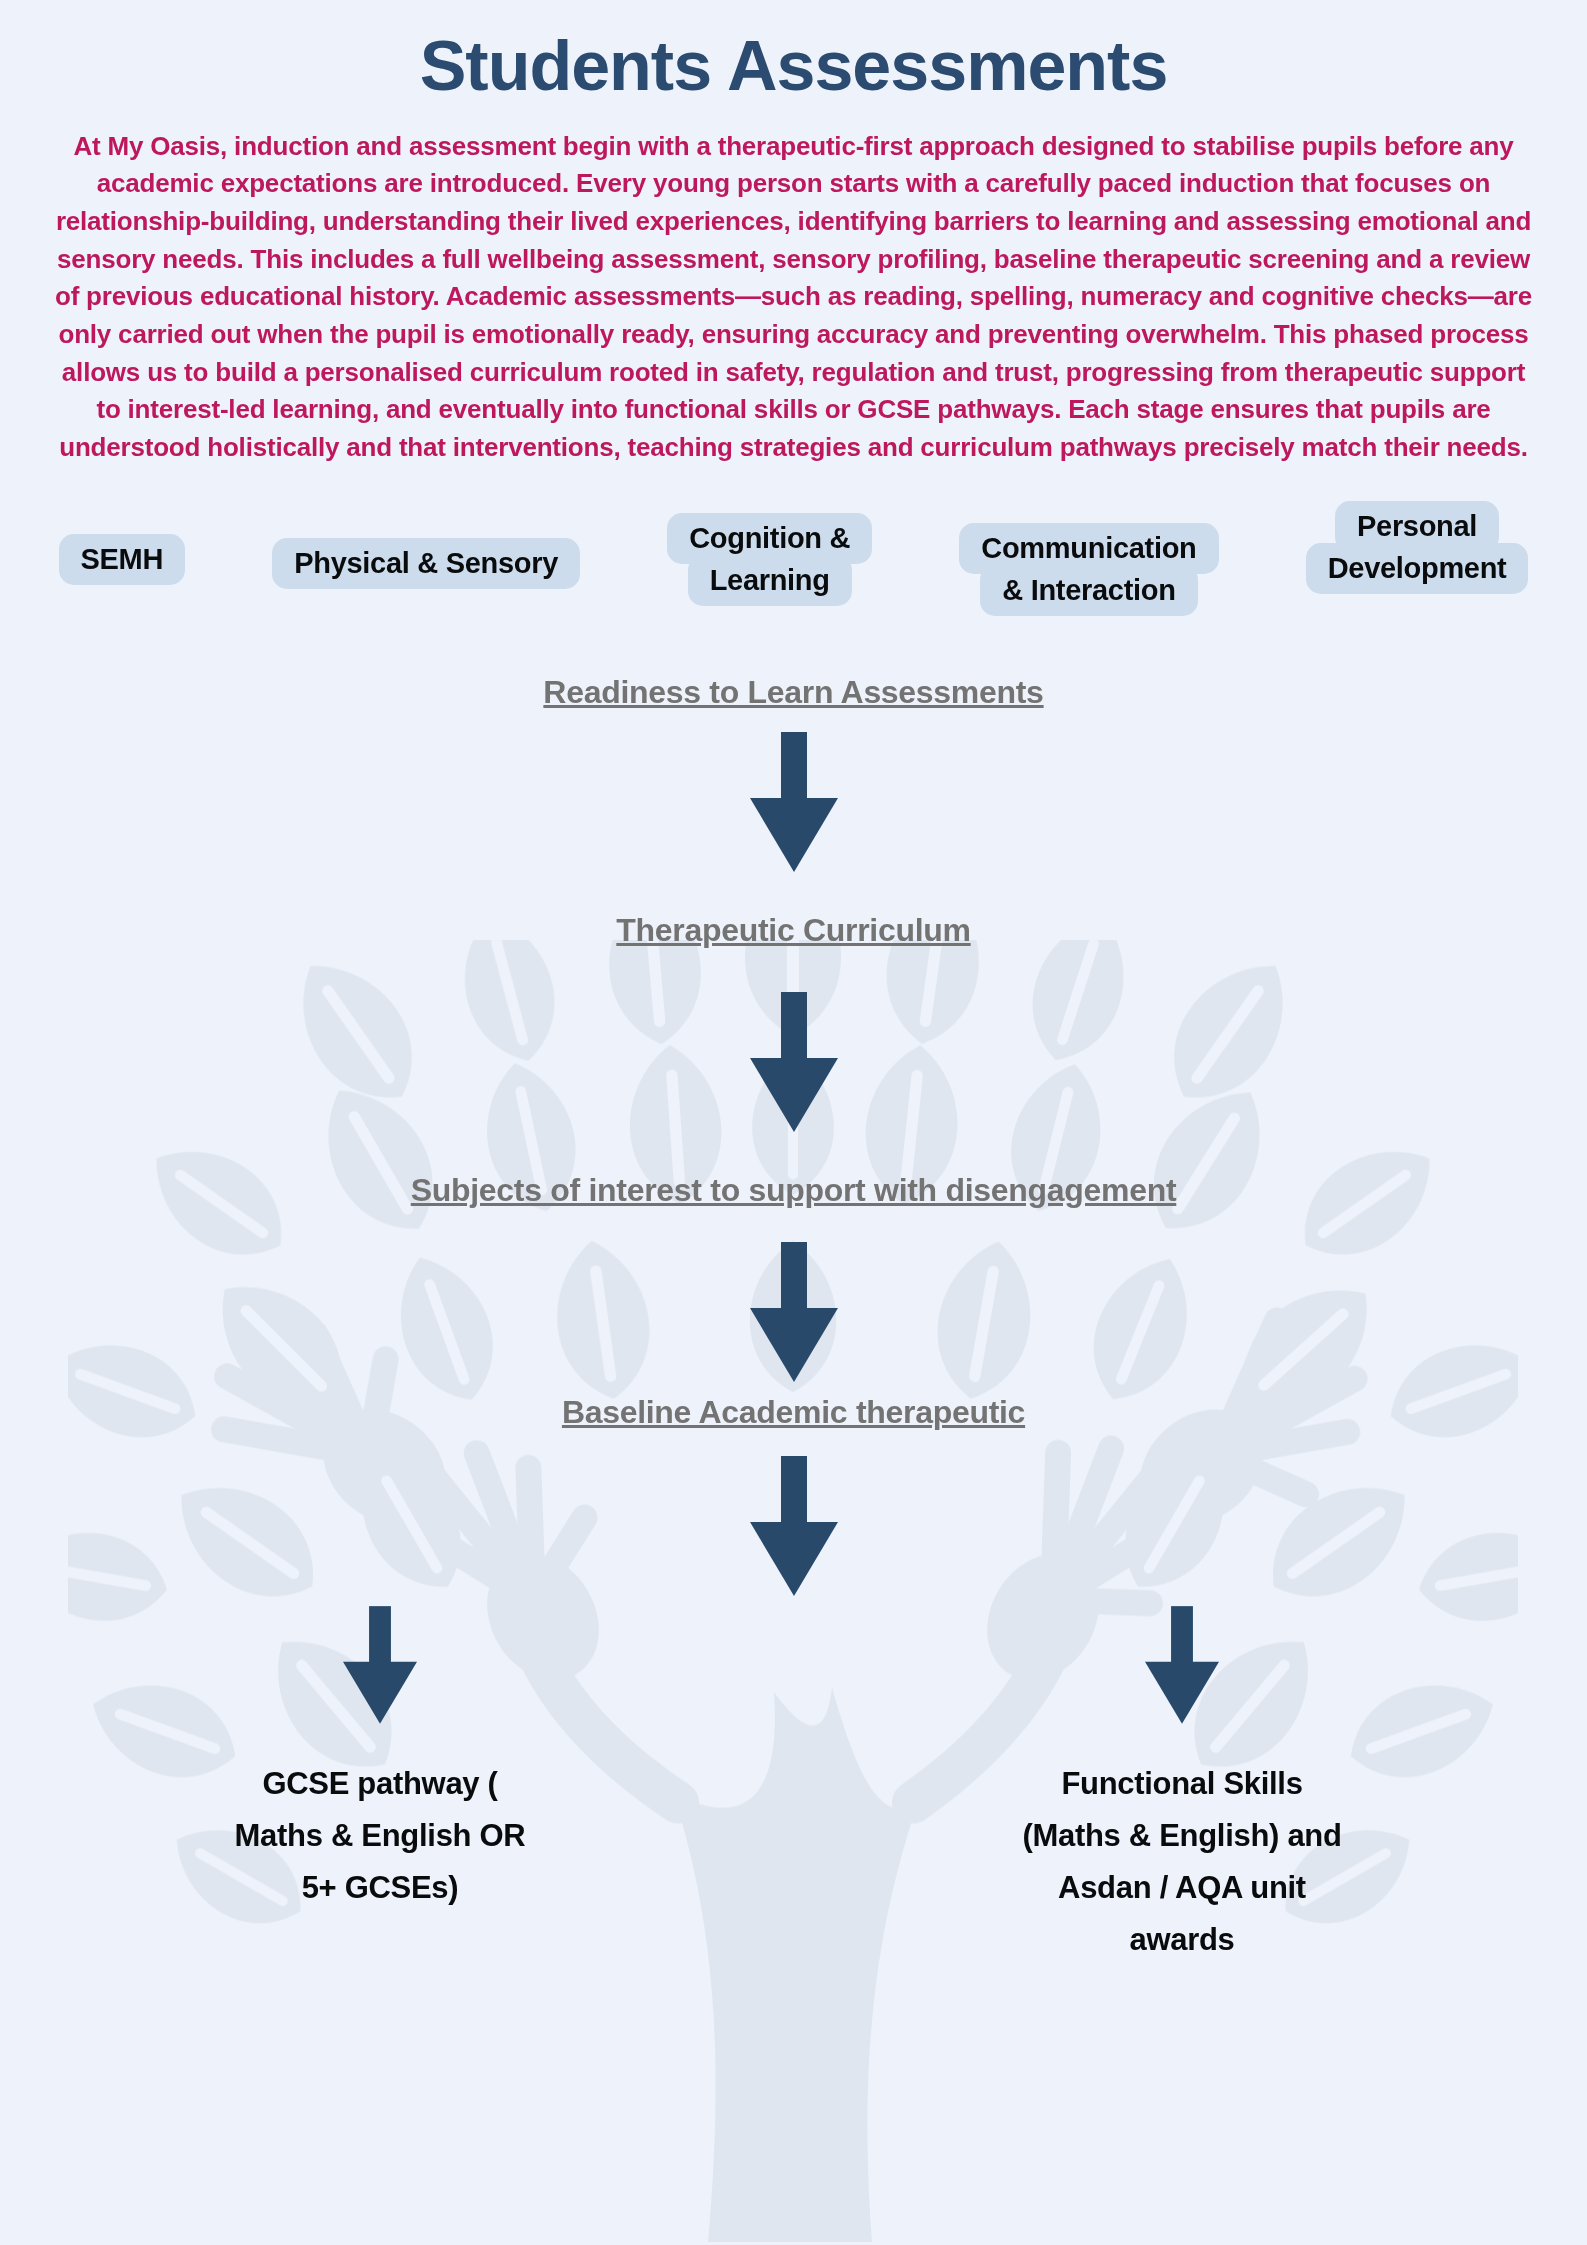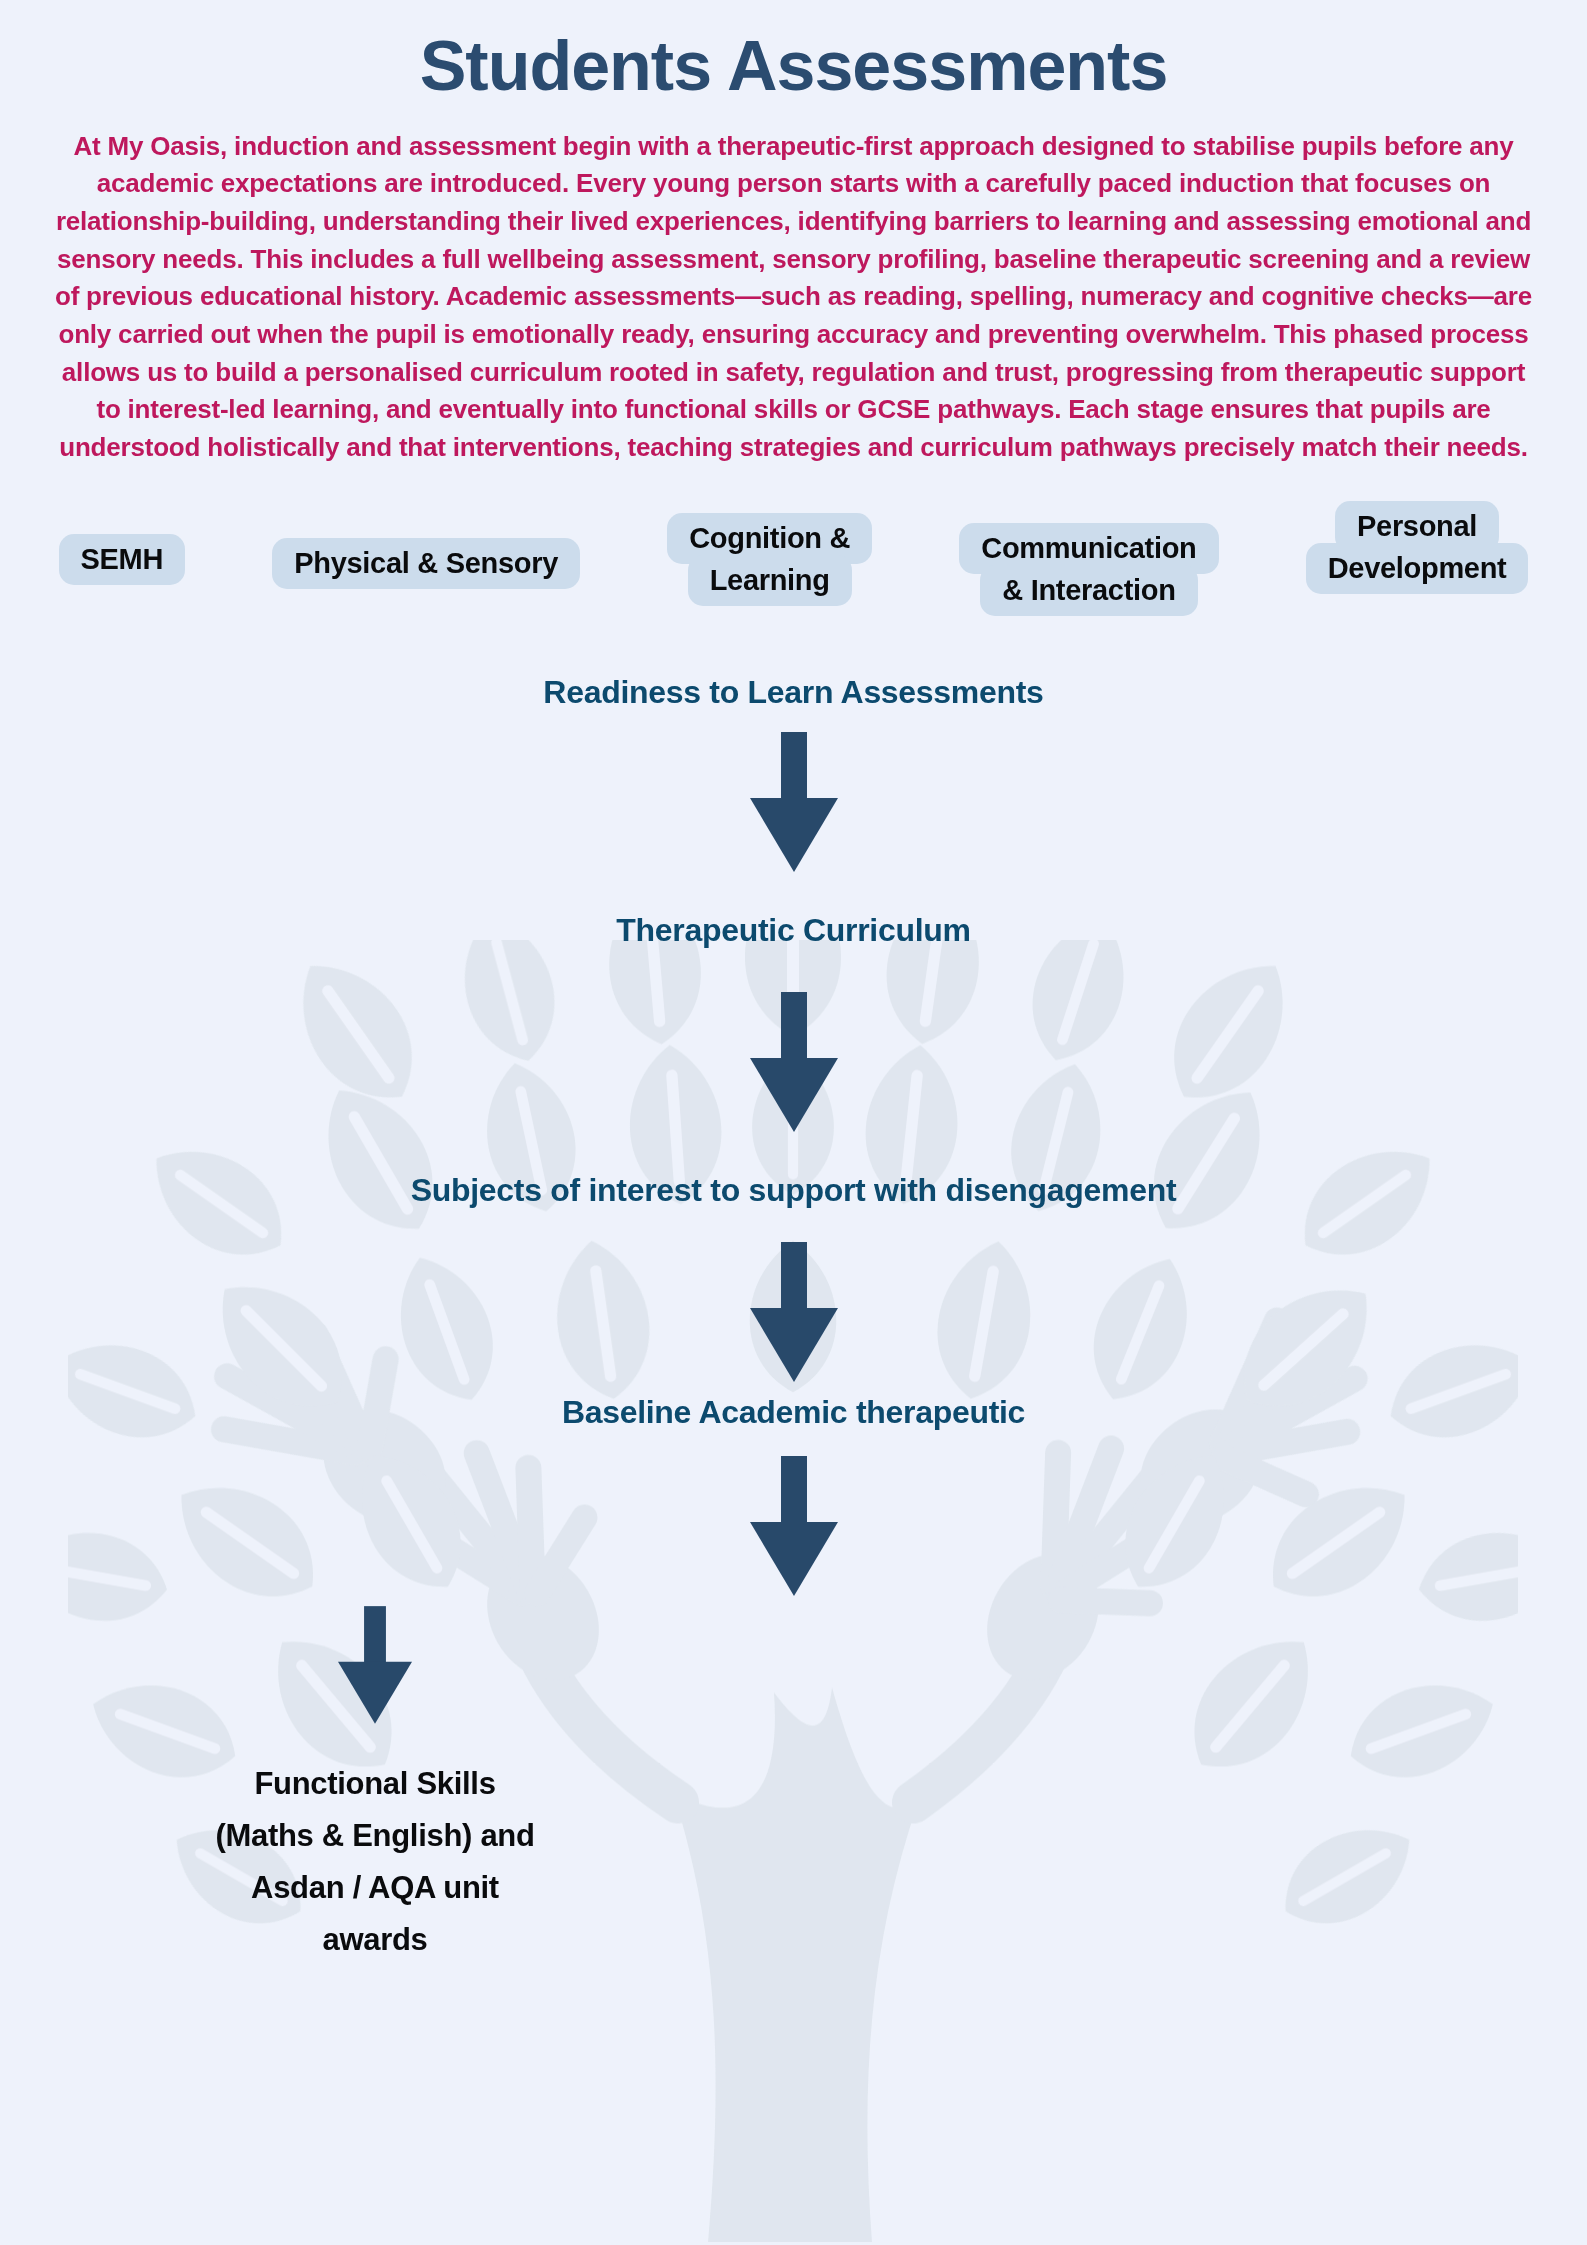--- a/index.html
+++ b/index.html
@@ -47,22 +47,22 @@
     padding:9px 22px;border-radius:15px;
     font-size:29px;font-weight:bold;color:#0a0b0d;
     white-space:nowrap;text-align:center;letter-spacing:-0.3px;
   }
   .badge-line + .badge-line{margin-top:-9px;}
   .badge:nth-child(2){transform:translateY(4px);}
   .badge:nth-child(4){transform:translateY(10px);}
   .badge:nth-child(5){transform:translateY(-12px);}
   
   .flow-step{
-    font-size:32px;font-weight:bold;color:#0c4a6e;
-    text-align:center;letter-spacing:-0.3px;line-height:1.25;
+    font-size:32px;font-weight:bold;color:#737373;
+    text-align:center;letter-spacing:-0.3px;line-height:1.25;text-decoration:underline;
   }
   .step-0{margin-top:66px;}
   .step-1{margin-top:38px;}
   .step-2{margin-top:38px;text-align:center;}
   .step-3{margin-top:10px;}
   .step-4{margin-top:38px;}
   .arrow{display:block;width:88px;height:140px;fill:var(--navy);}
   .arrow-1{margin-top:20px;}
   .arrow-2{margin-top:42px;}
   .arrow-3{margin-top:32px;}
@@ -212,20 +212,26 @@
     </svg>
 
   <div class="flow-step step-3">Baseline Academic therapeutic</div>
 
   <svg class="arrow arrow-4" viewBox="0 0 88 140">
       <use href="#arrow-shape"></use>
     </svg>
 
 
   <div class="branches">
+    <div class="branch branch-1">
+      <svg class="arrow-small" viewBox="0 0 88 140">
+          <use href="#arrow-shape"></use>
+        </svg>
+      <div class="pathway">GCSE pathway ( Maths &amp; English OR 5+ GCSEs)</div>
+    </div>
     <div class="branch branch-2">
       <svg class="arrow-small" viewBox="0 0 88 140">
           <use href="#arrow-shape"></use>
         </svg>
       <div class="pathway">Functional Skills (Maths &amp; English) and Asdan / AQA unit awards</div>
     </div>
   </div>
 
 </div>
 

